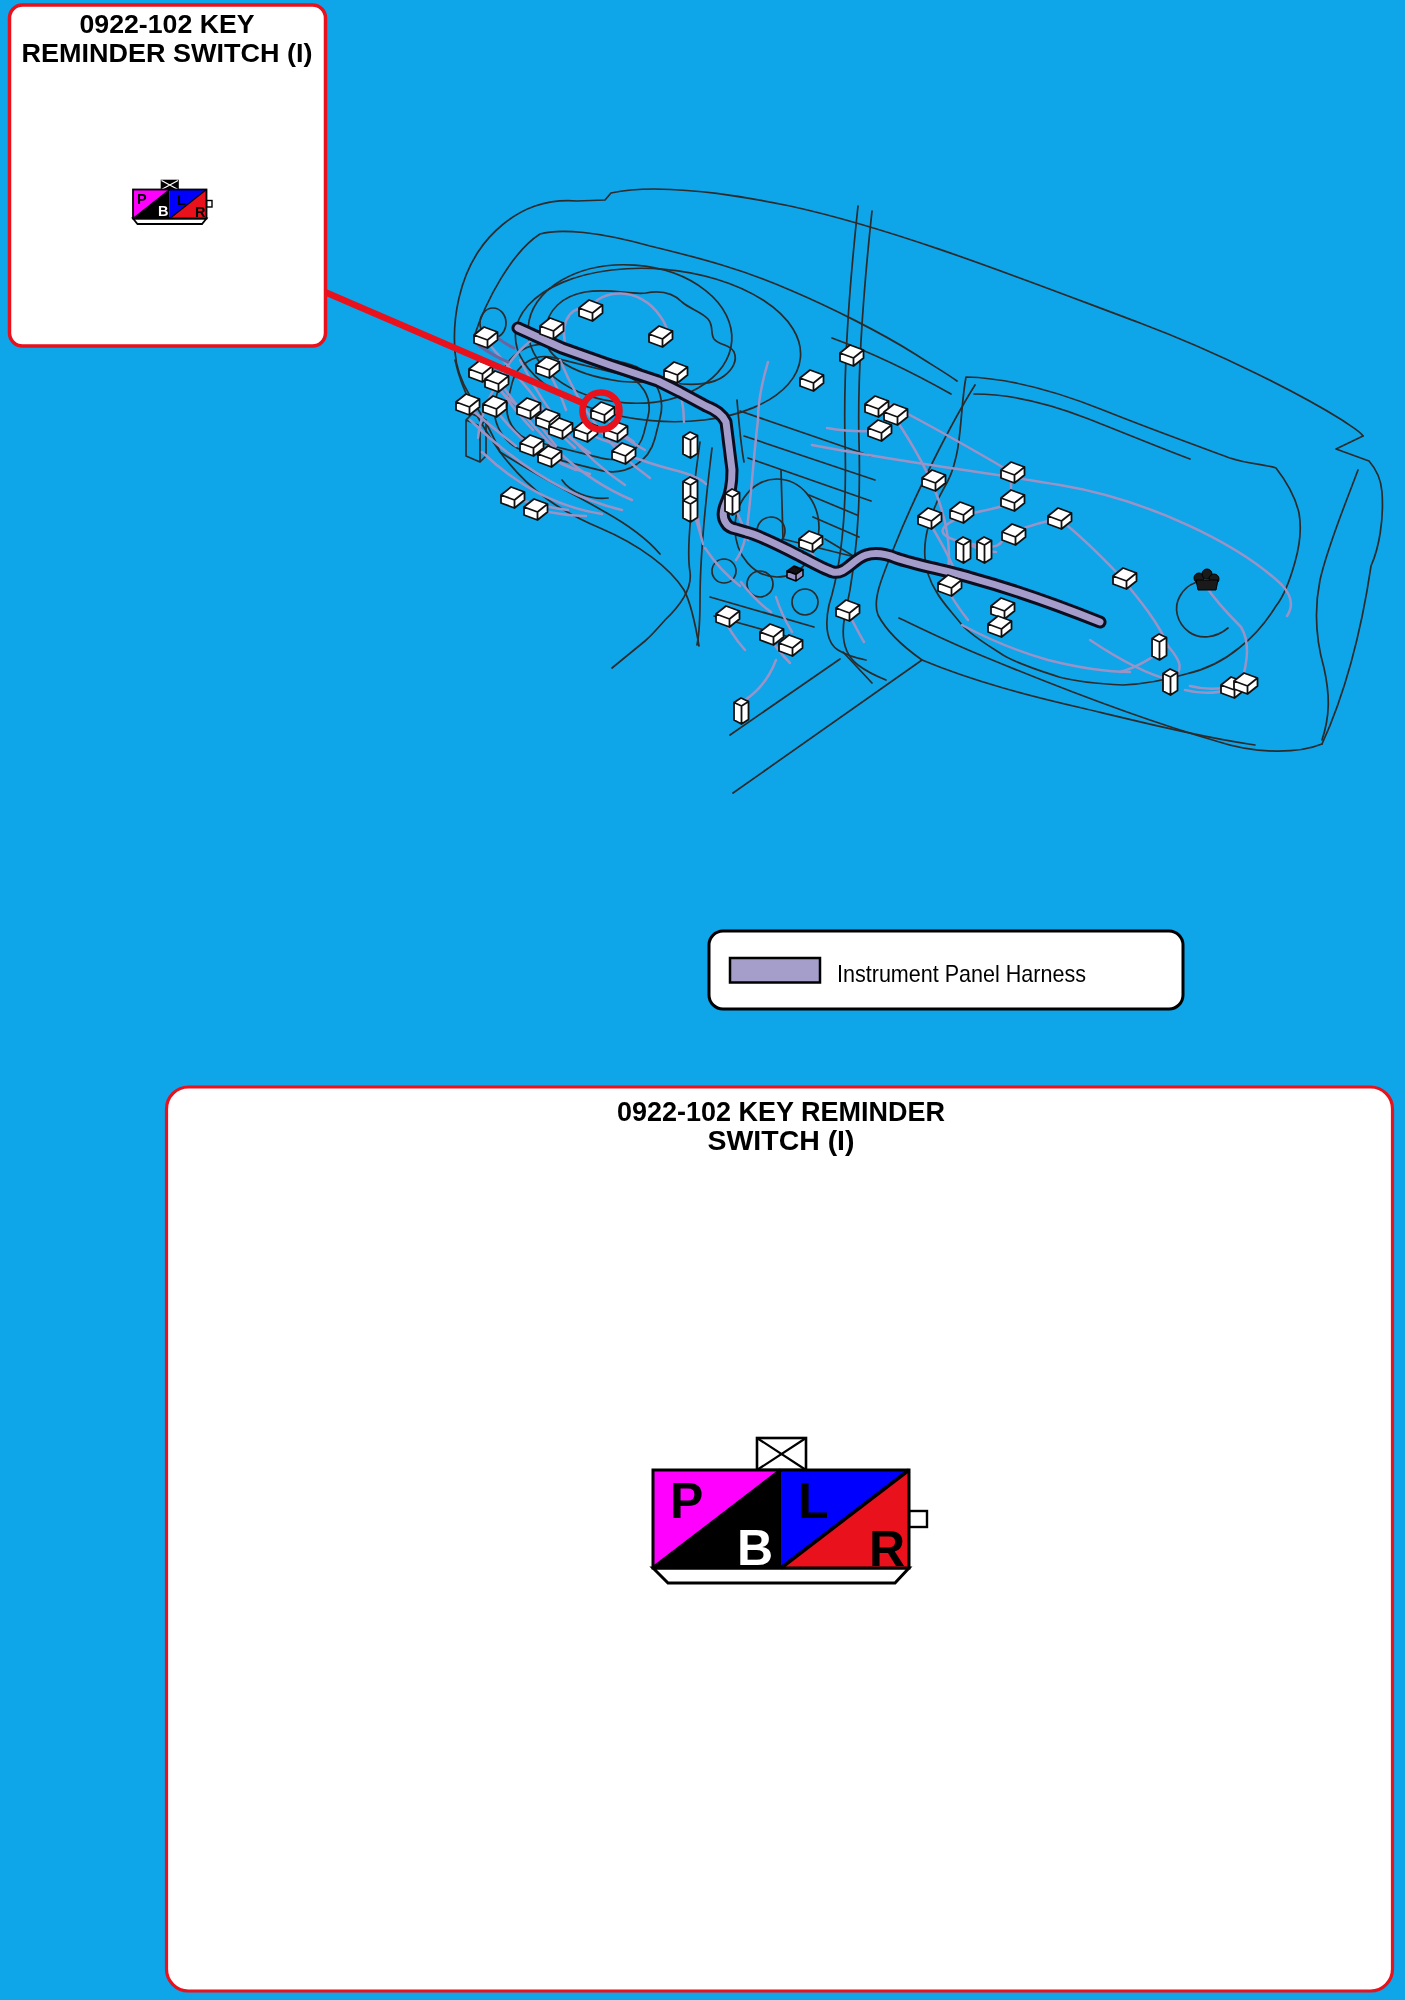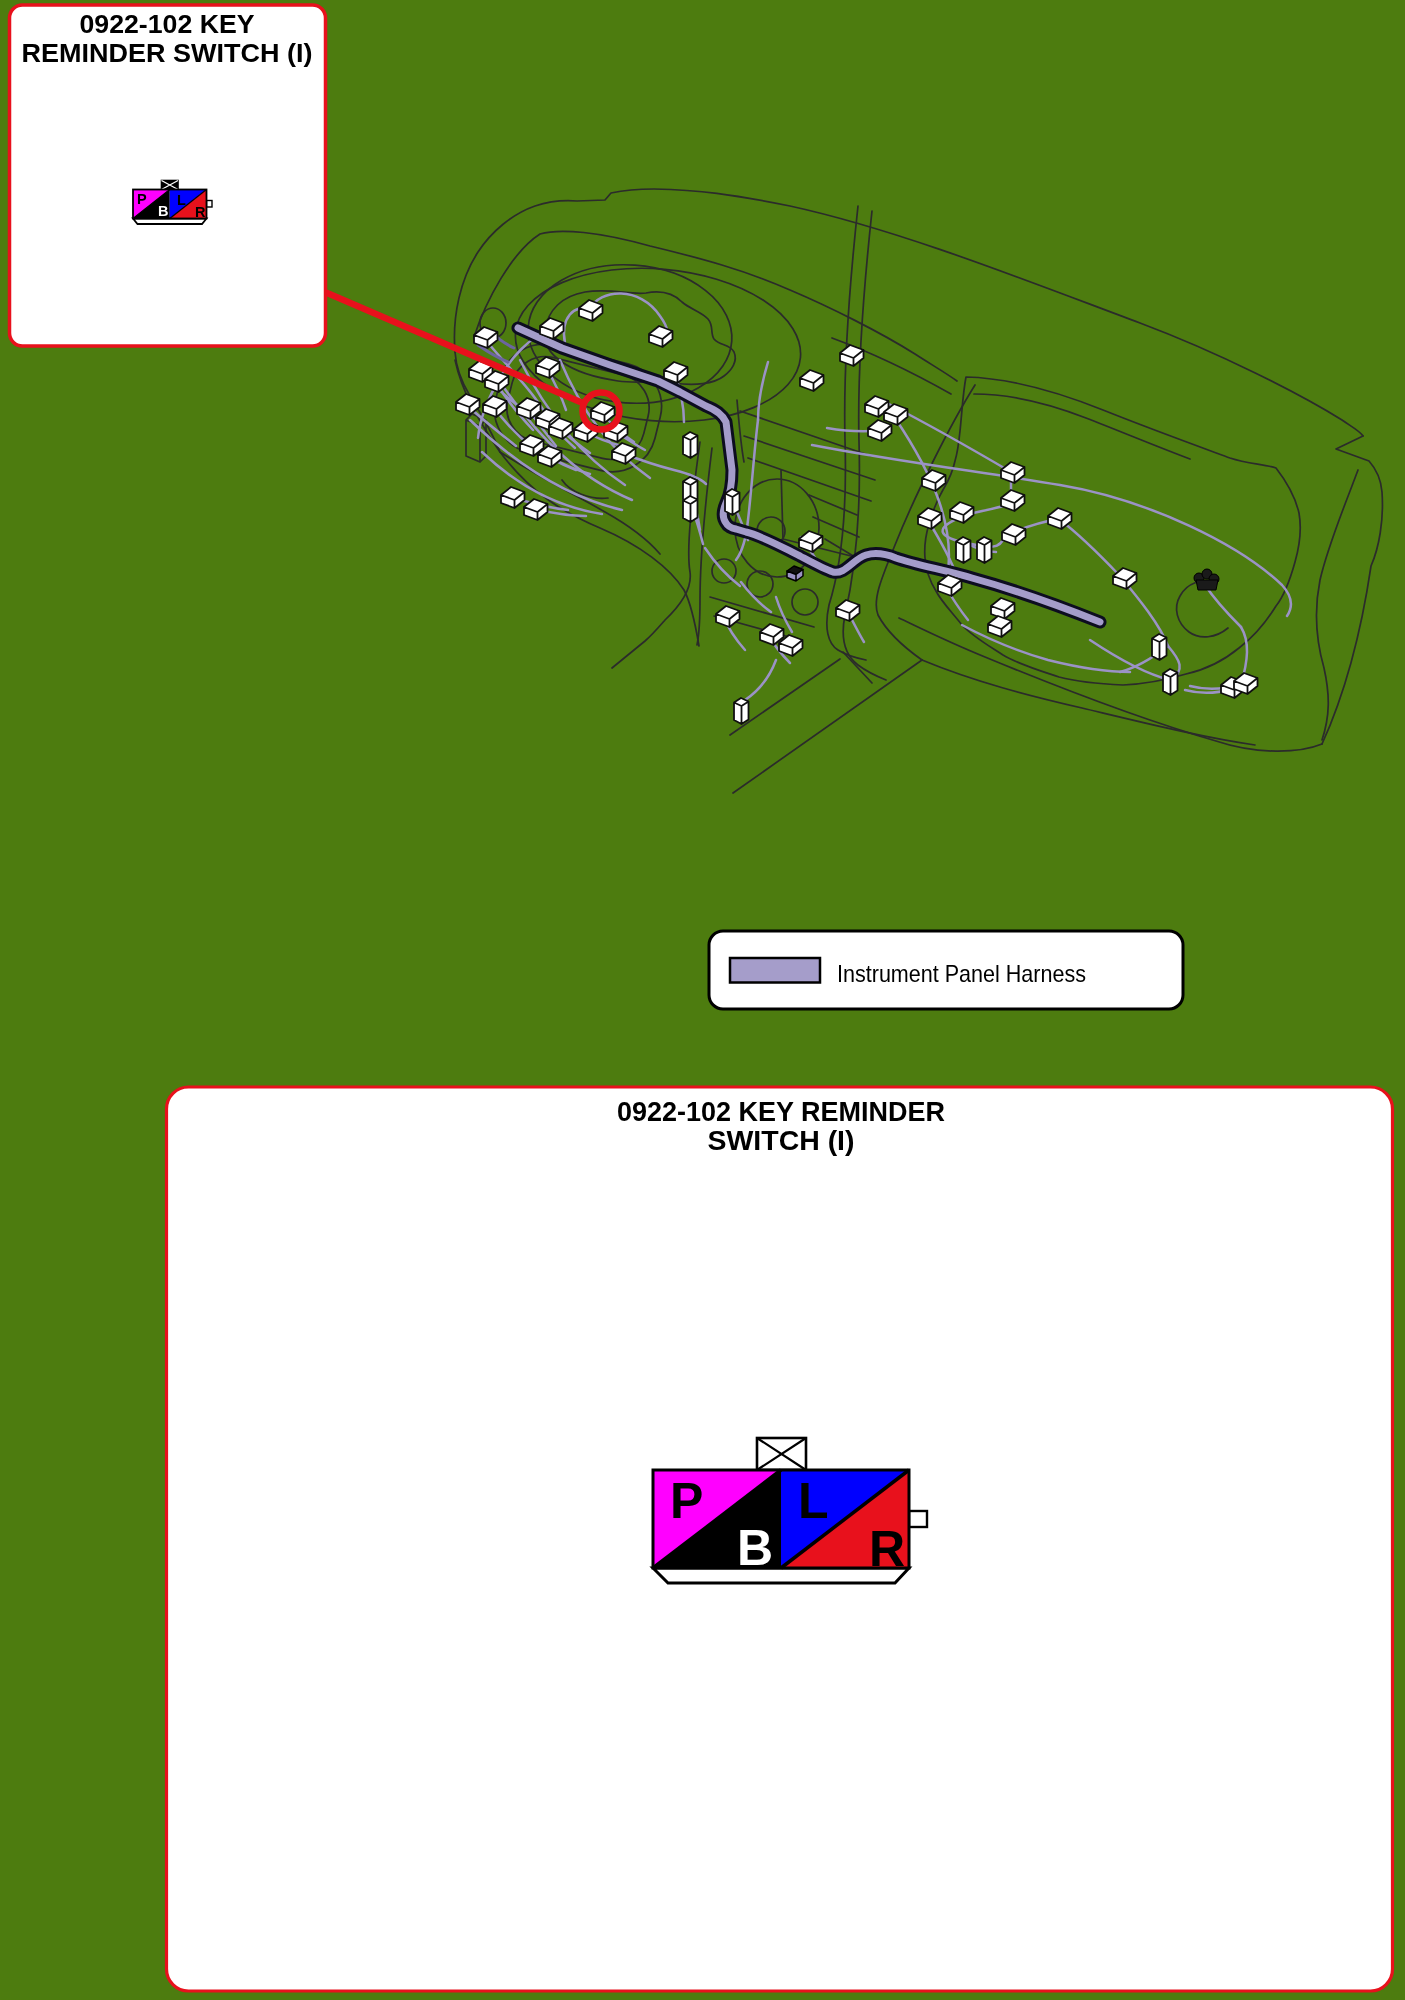--- a/index.html
+++ b/index.html
@@ -1,16 +1,16 @@
 <!DOCTYPE html>
 <html><head>
 <meta charset="utf-8">
 <style>
 html,body{margin:0;padding:0;background:#fff;}
-#page{position:relative;width:1405px;height:2000px;background:#4d7c0f;overflow:hidden;
+#page{position:relative;width:1405px;height:2000px;background:#0ea5e9;overflow:hidden;
 font-family:"Liberation Sans",sans-serif;}
 svg{position:absolute;left:0;top:0;}
 </style>
 </head>
 <body>
 <div id="page">
 <svg width="1405" height="2000" viewBox="0 0 1405 2000">
 <defs>
 <g id="cb">
   <path d="M0,8 L10,0 L23.5,5 L13.5,13 Z M0,8 L13.5,13 L13.5,21 L0,16 Z M13.5,13 L23.5,5 L23.5,13 L13.5,21 Z" fill="#fff" stroke="#101010" stroke-width="1.8" stroke-linejoin="round"></path>

